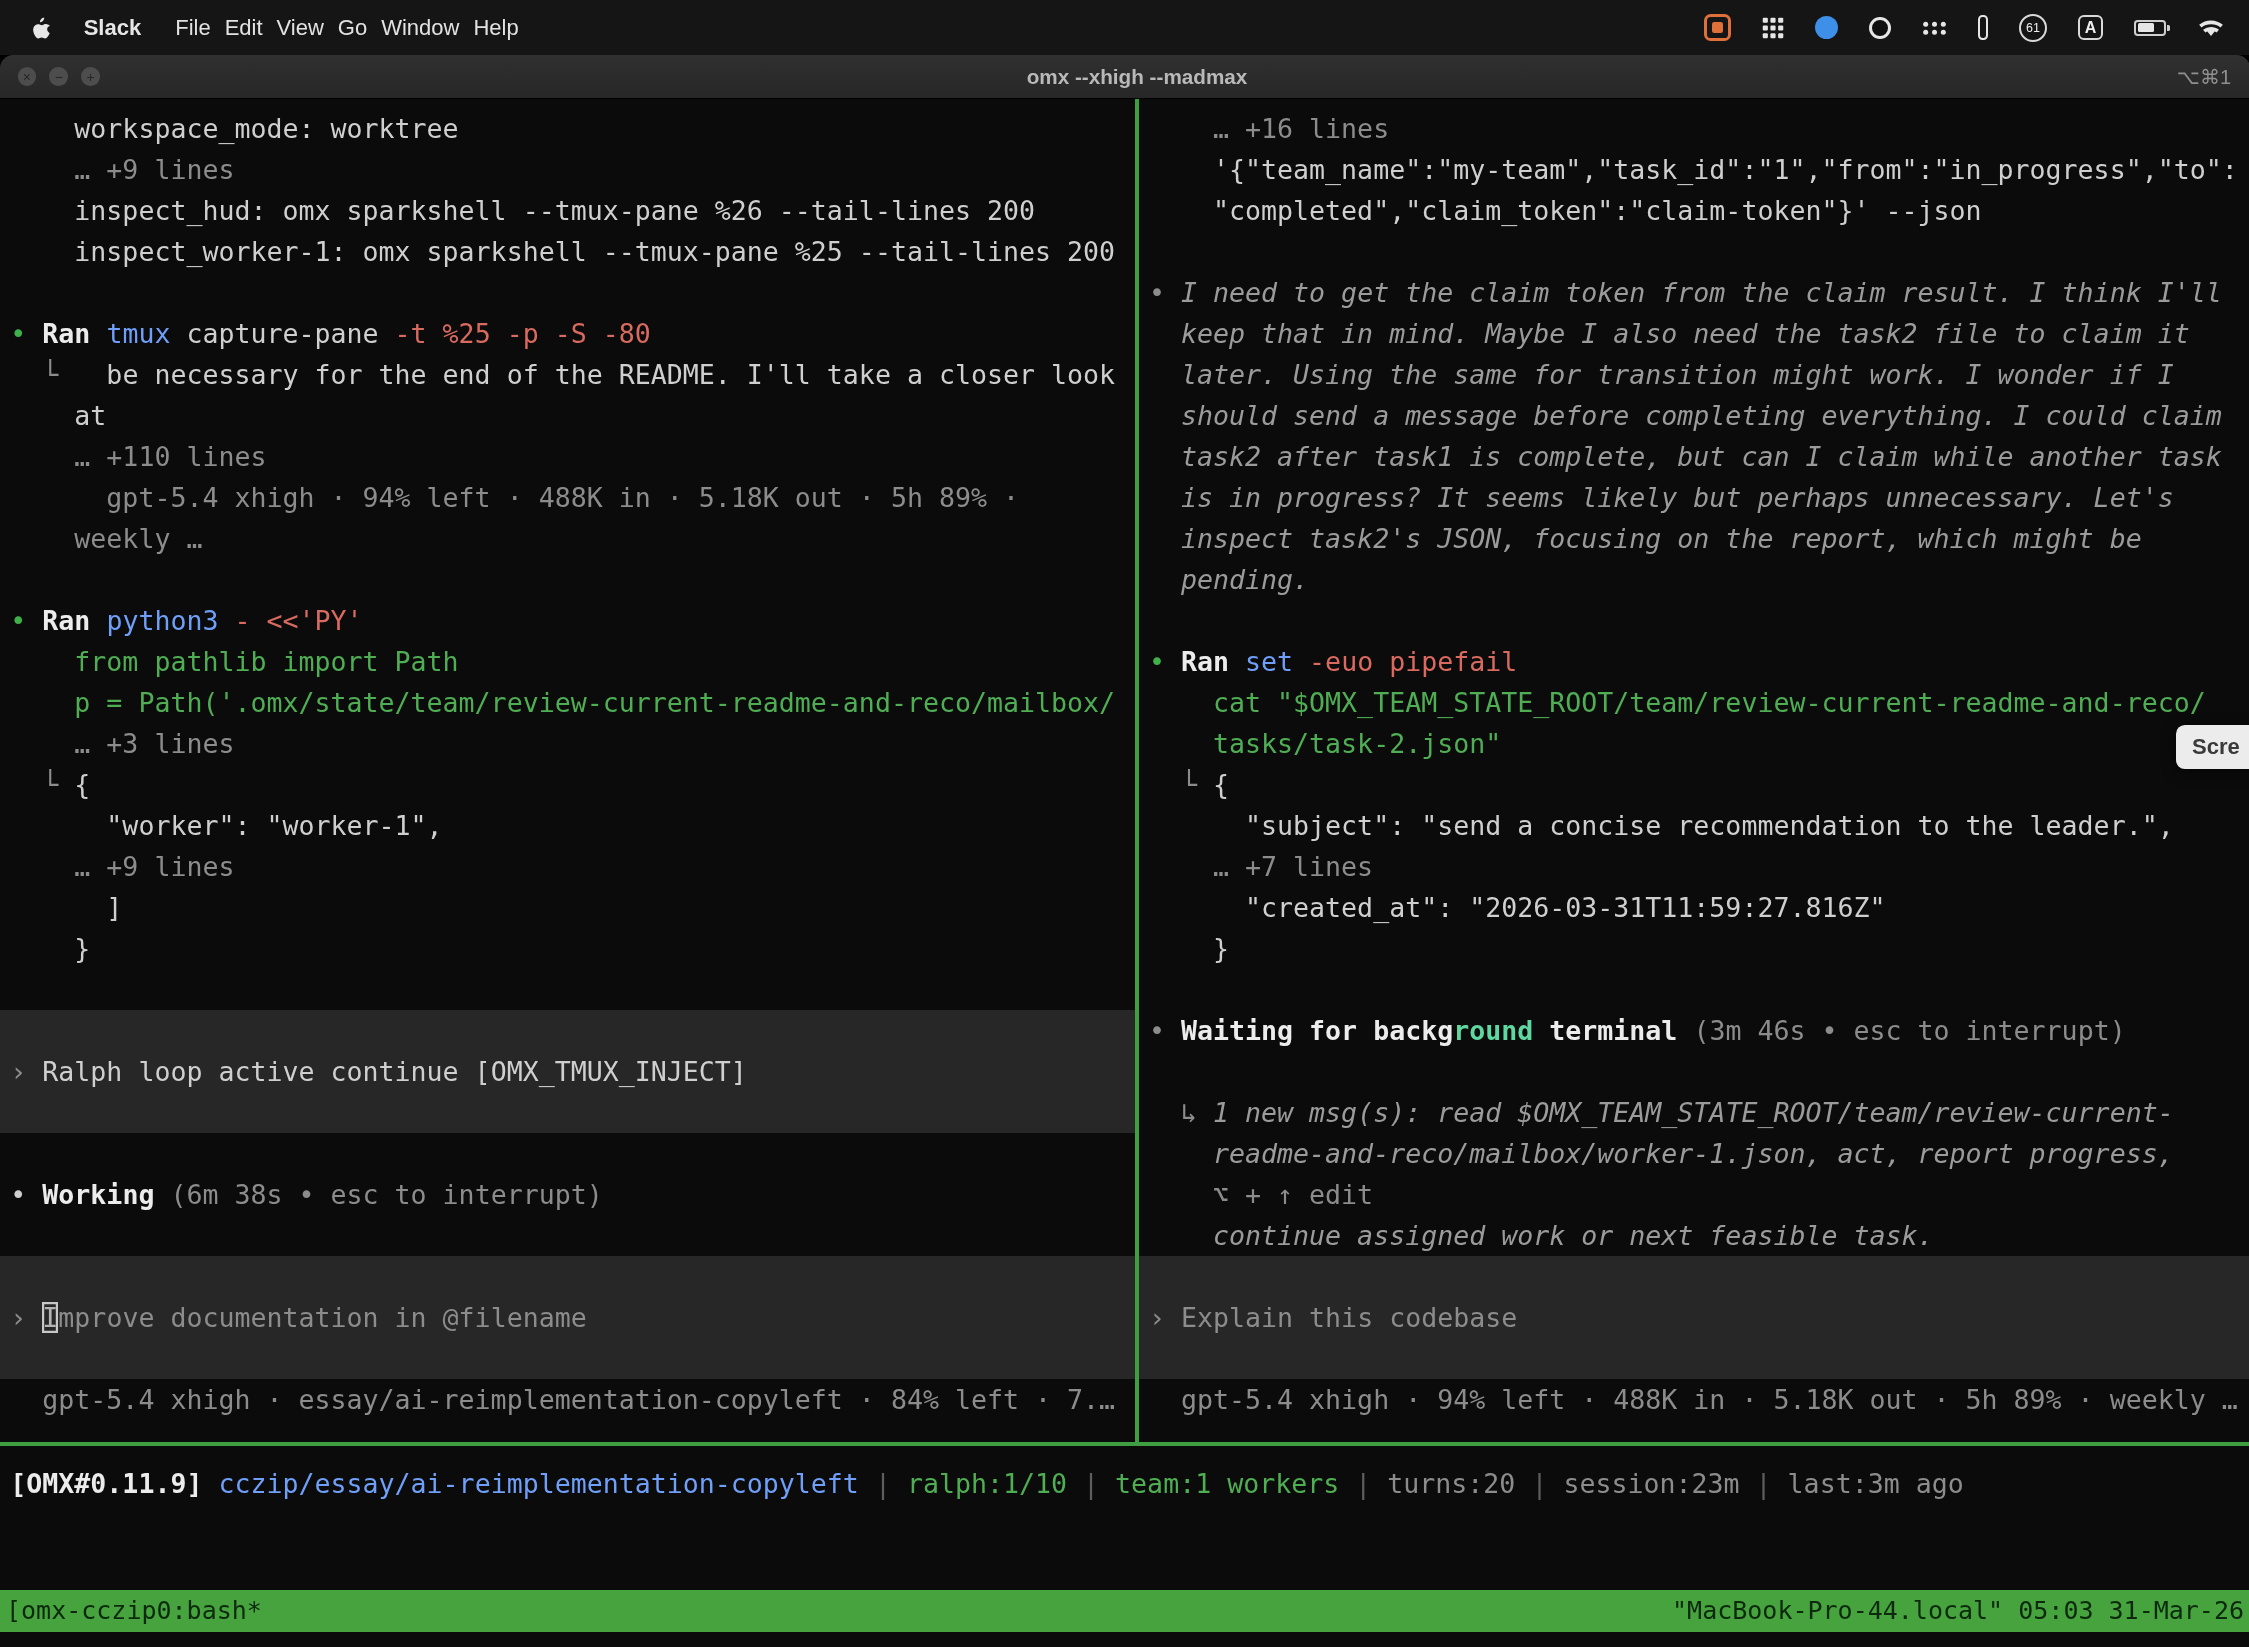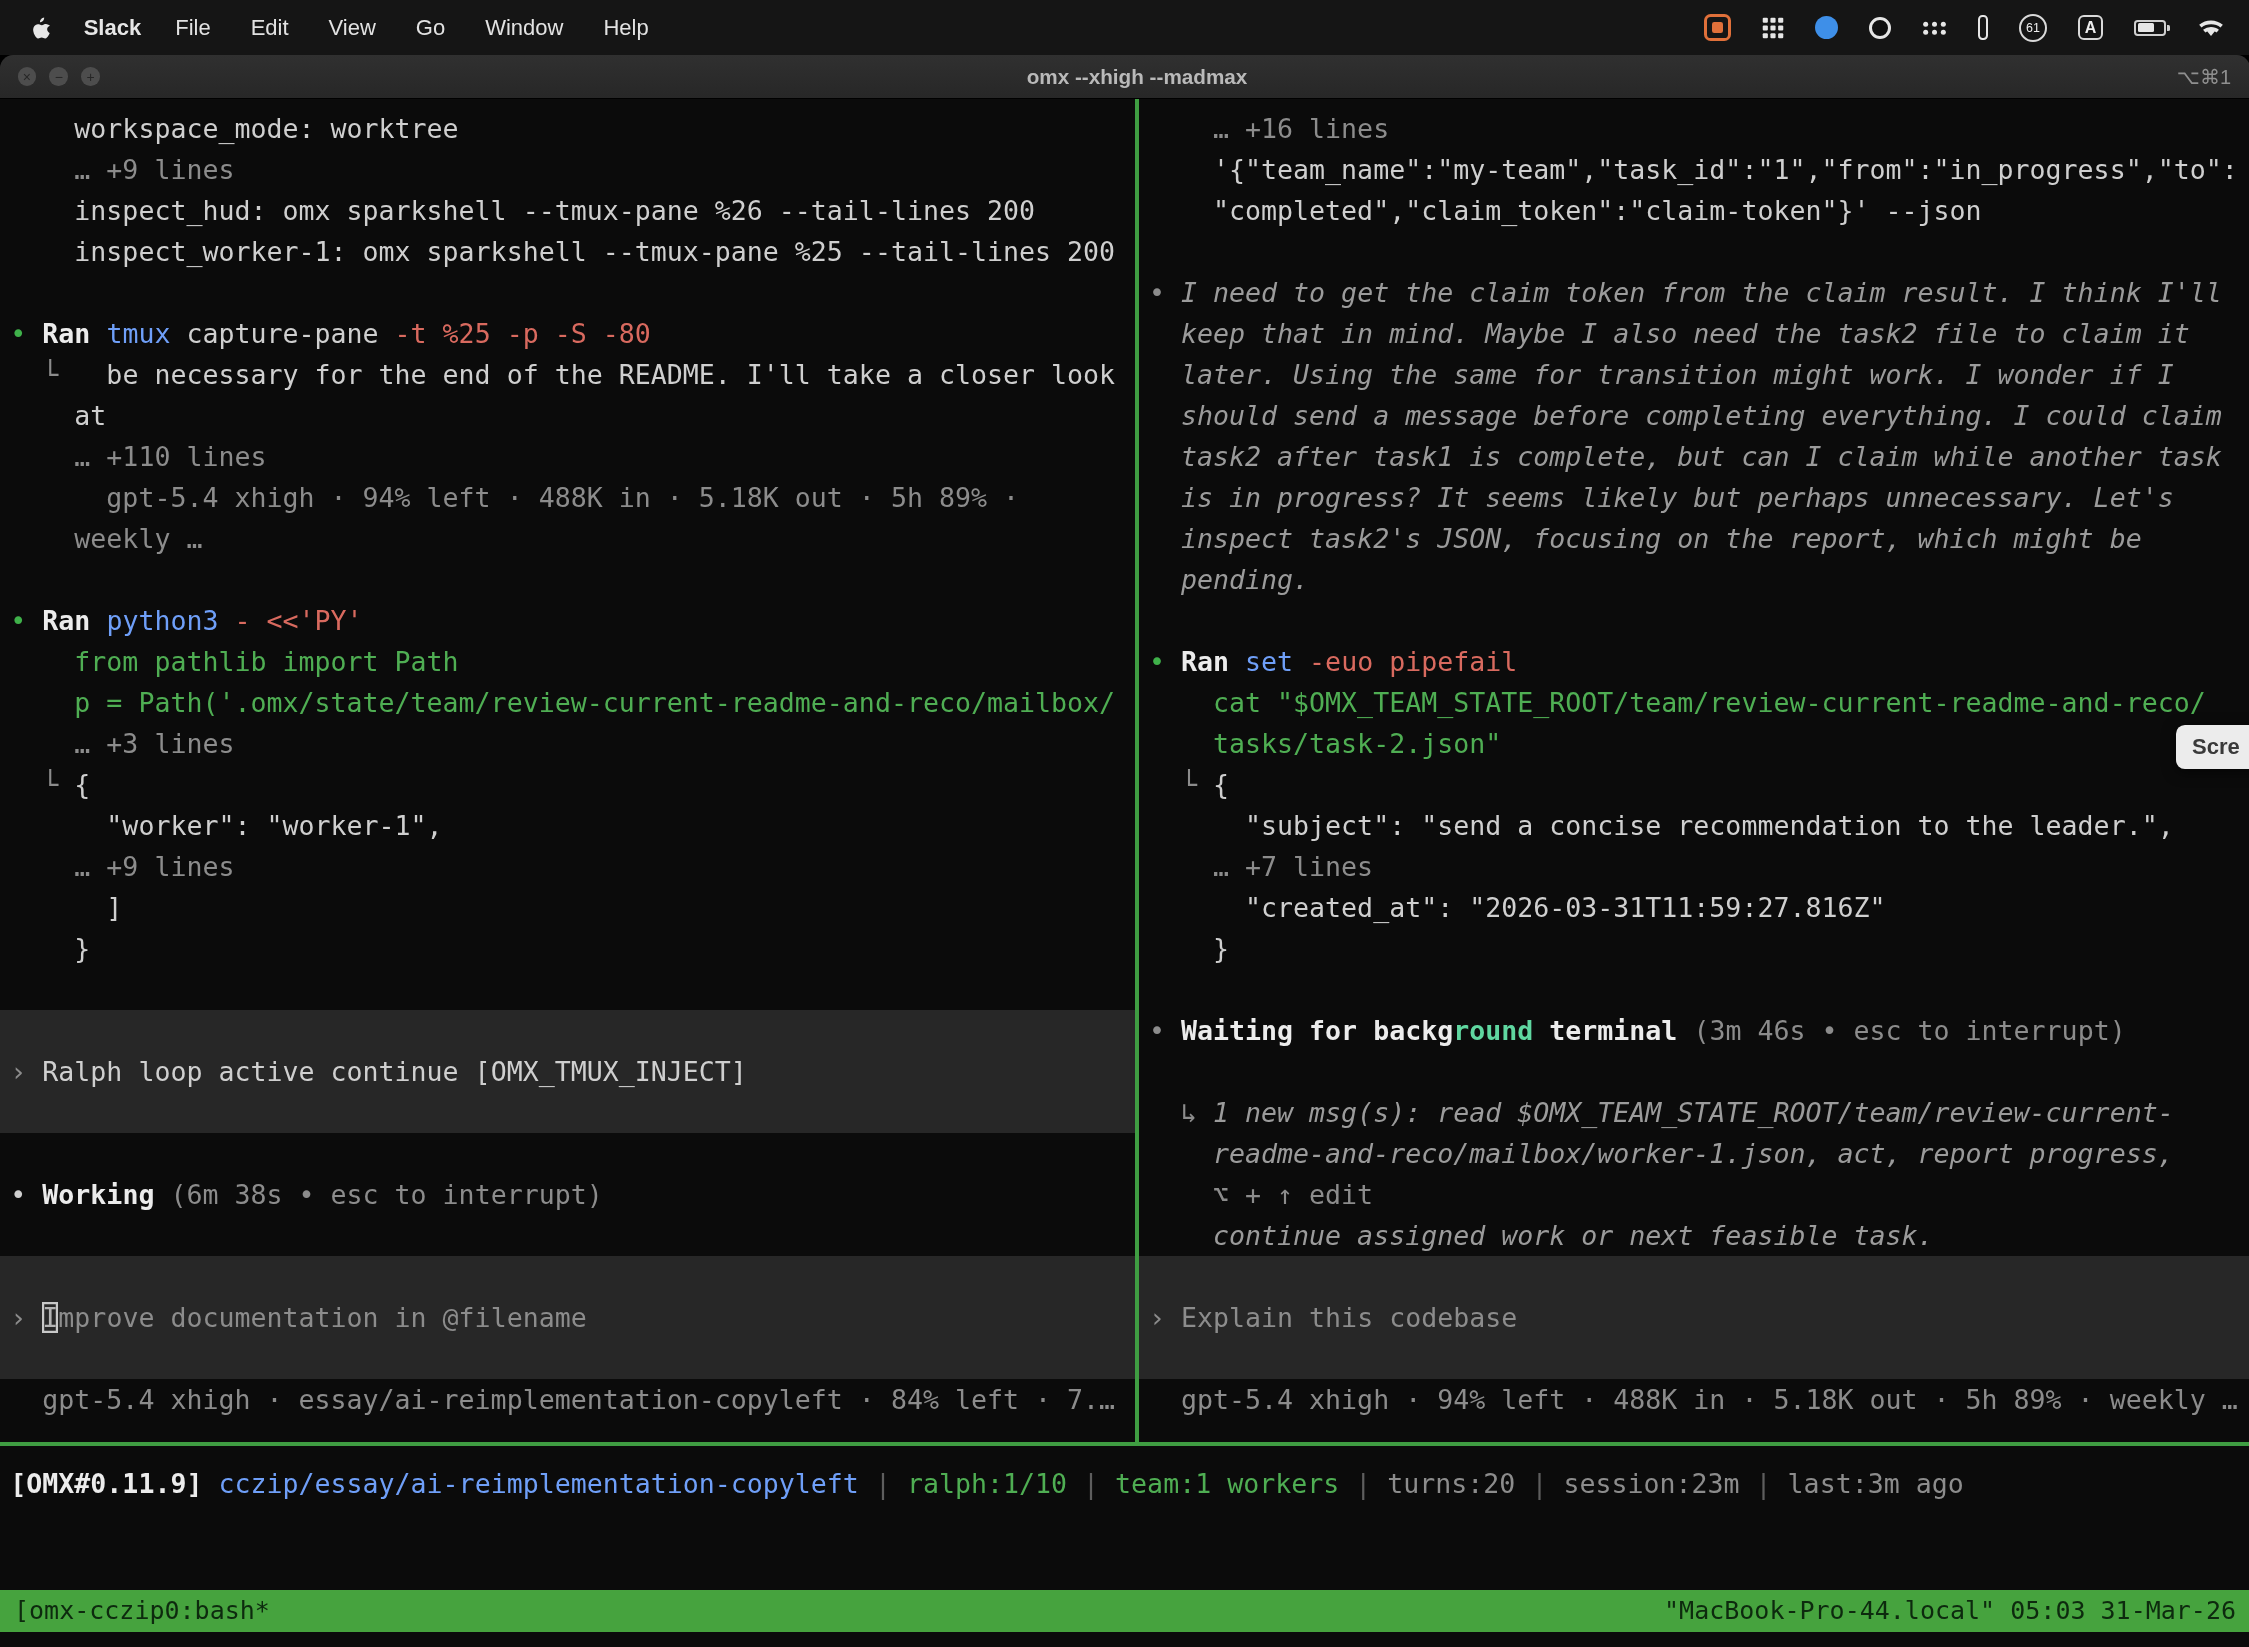--- a/index.html
+++ b/index.html
@@ -4,21 +4,21 @@
 <style>
   html,body{margin:0;padding:0;background:#000;}
   body{width:2250px;height:1648px;position:relative;overflow:hidden;font-family:"Liberation Sans",sans-serif;}
 
   
   .menubar{position:absolute;top:0;left:0;right:0;height:55px;background:#151515;
     display:flex;justify-content:space-between;align-items:center;
     padding:0 25px 0 32px;box-sizing:border-box;color:#e6e6e6;font-size:22px;}
   .mb-left{display:flex;align-items:center;gap:34px;}
   .mb-app{font-weight:bold;}
-  .mb-menus{display:flex;align-items:center;gap:40px;}
+  .mb-menus{display:flex;align-items:center;gap:14px;}
   .mb-item{color:#e2e2e2;}
   .mb-right{display:flex;align-items:center;gap:31px;}
   .ic-rec{width:20.7px;height:20.7px;border:3px solid #e0703a;border-radius:6.6px;position:relative;}
   .ic-rec::after{content:"";position:absolute;inset:4.4px;background:#e0703a;border-radius:2.2px;}
   .ic-blue{width:23.6px;height:23.6px;border-radius:50%;background:#3e8fe8;}
   .ic-ring{width:22px;height:22px;border-radius:50%;border:3.7px solid #e6e6e6;box-sizing:border-box;background:#101010;}
   .ic-slim{width:9.6px;height:25px;border:2.2px solid #e6e6e6;border-radius:4.4px;box-sizing:border-box;}
   .ic-61{width:28px;height:28px;border-radius:50%;border:2.2px solid #d9d9d9;box-sizing:border-box;
     display:flex;align-items:center;justify-content:center;font-size:12.5px;color:#eee;}
   .ic-a{width:25px;height:25px;border:2.2px solid #d9d9d9;border-radius:5.9px;box-sizing:border-box;
@@ -59,21 +59,21 @@
   .b{color:#ececec;font-weight:bold;}
   .it{color:#9b9b9b;font-style:italic;}
   .gsh{color:#5fd7a0;font-weight:bold;}
   .cur{box-shadow:inset 0 0 0 2.2px #c8c8c8;color:#b4b4b4;}
 
   .hdiv{position:absolute;top:1343px;left:0;width:100%;height:3.7px;background:#3f9d42;}
   .hud{position:absolute;top:1364px;left:0;width:100%;height:41px;}
 
   .tmuxbar{position:absolute;top:1491px;left:0;width:100%;height:42px;background:#46a33e;
     color:#0d2a0e;display:flex;justify-content:space-between;align-items:center;
-    padding:0 14px;box-sizing:border-box;font-size:25px;line-height:42px;}
+    padding:0 6px;box-sizing:border-box;font-size:25px;line-height:42px;}
 
   .shotpopup{position:absolute;top:725px;right:-11.8px;background:#ececec;color:#3a3a3a;
     font-size:22px;font-weight:bold;padding:8.9px 22px 8.9px 16px;border-radius:8.9px;
     box-shadow:0 3px 13.3px rgba(0,0,0,.55);z-index:50;}
 </style>
 </head>
 <body>
 
 <div class="menubar">
   <div class="mb-left">

